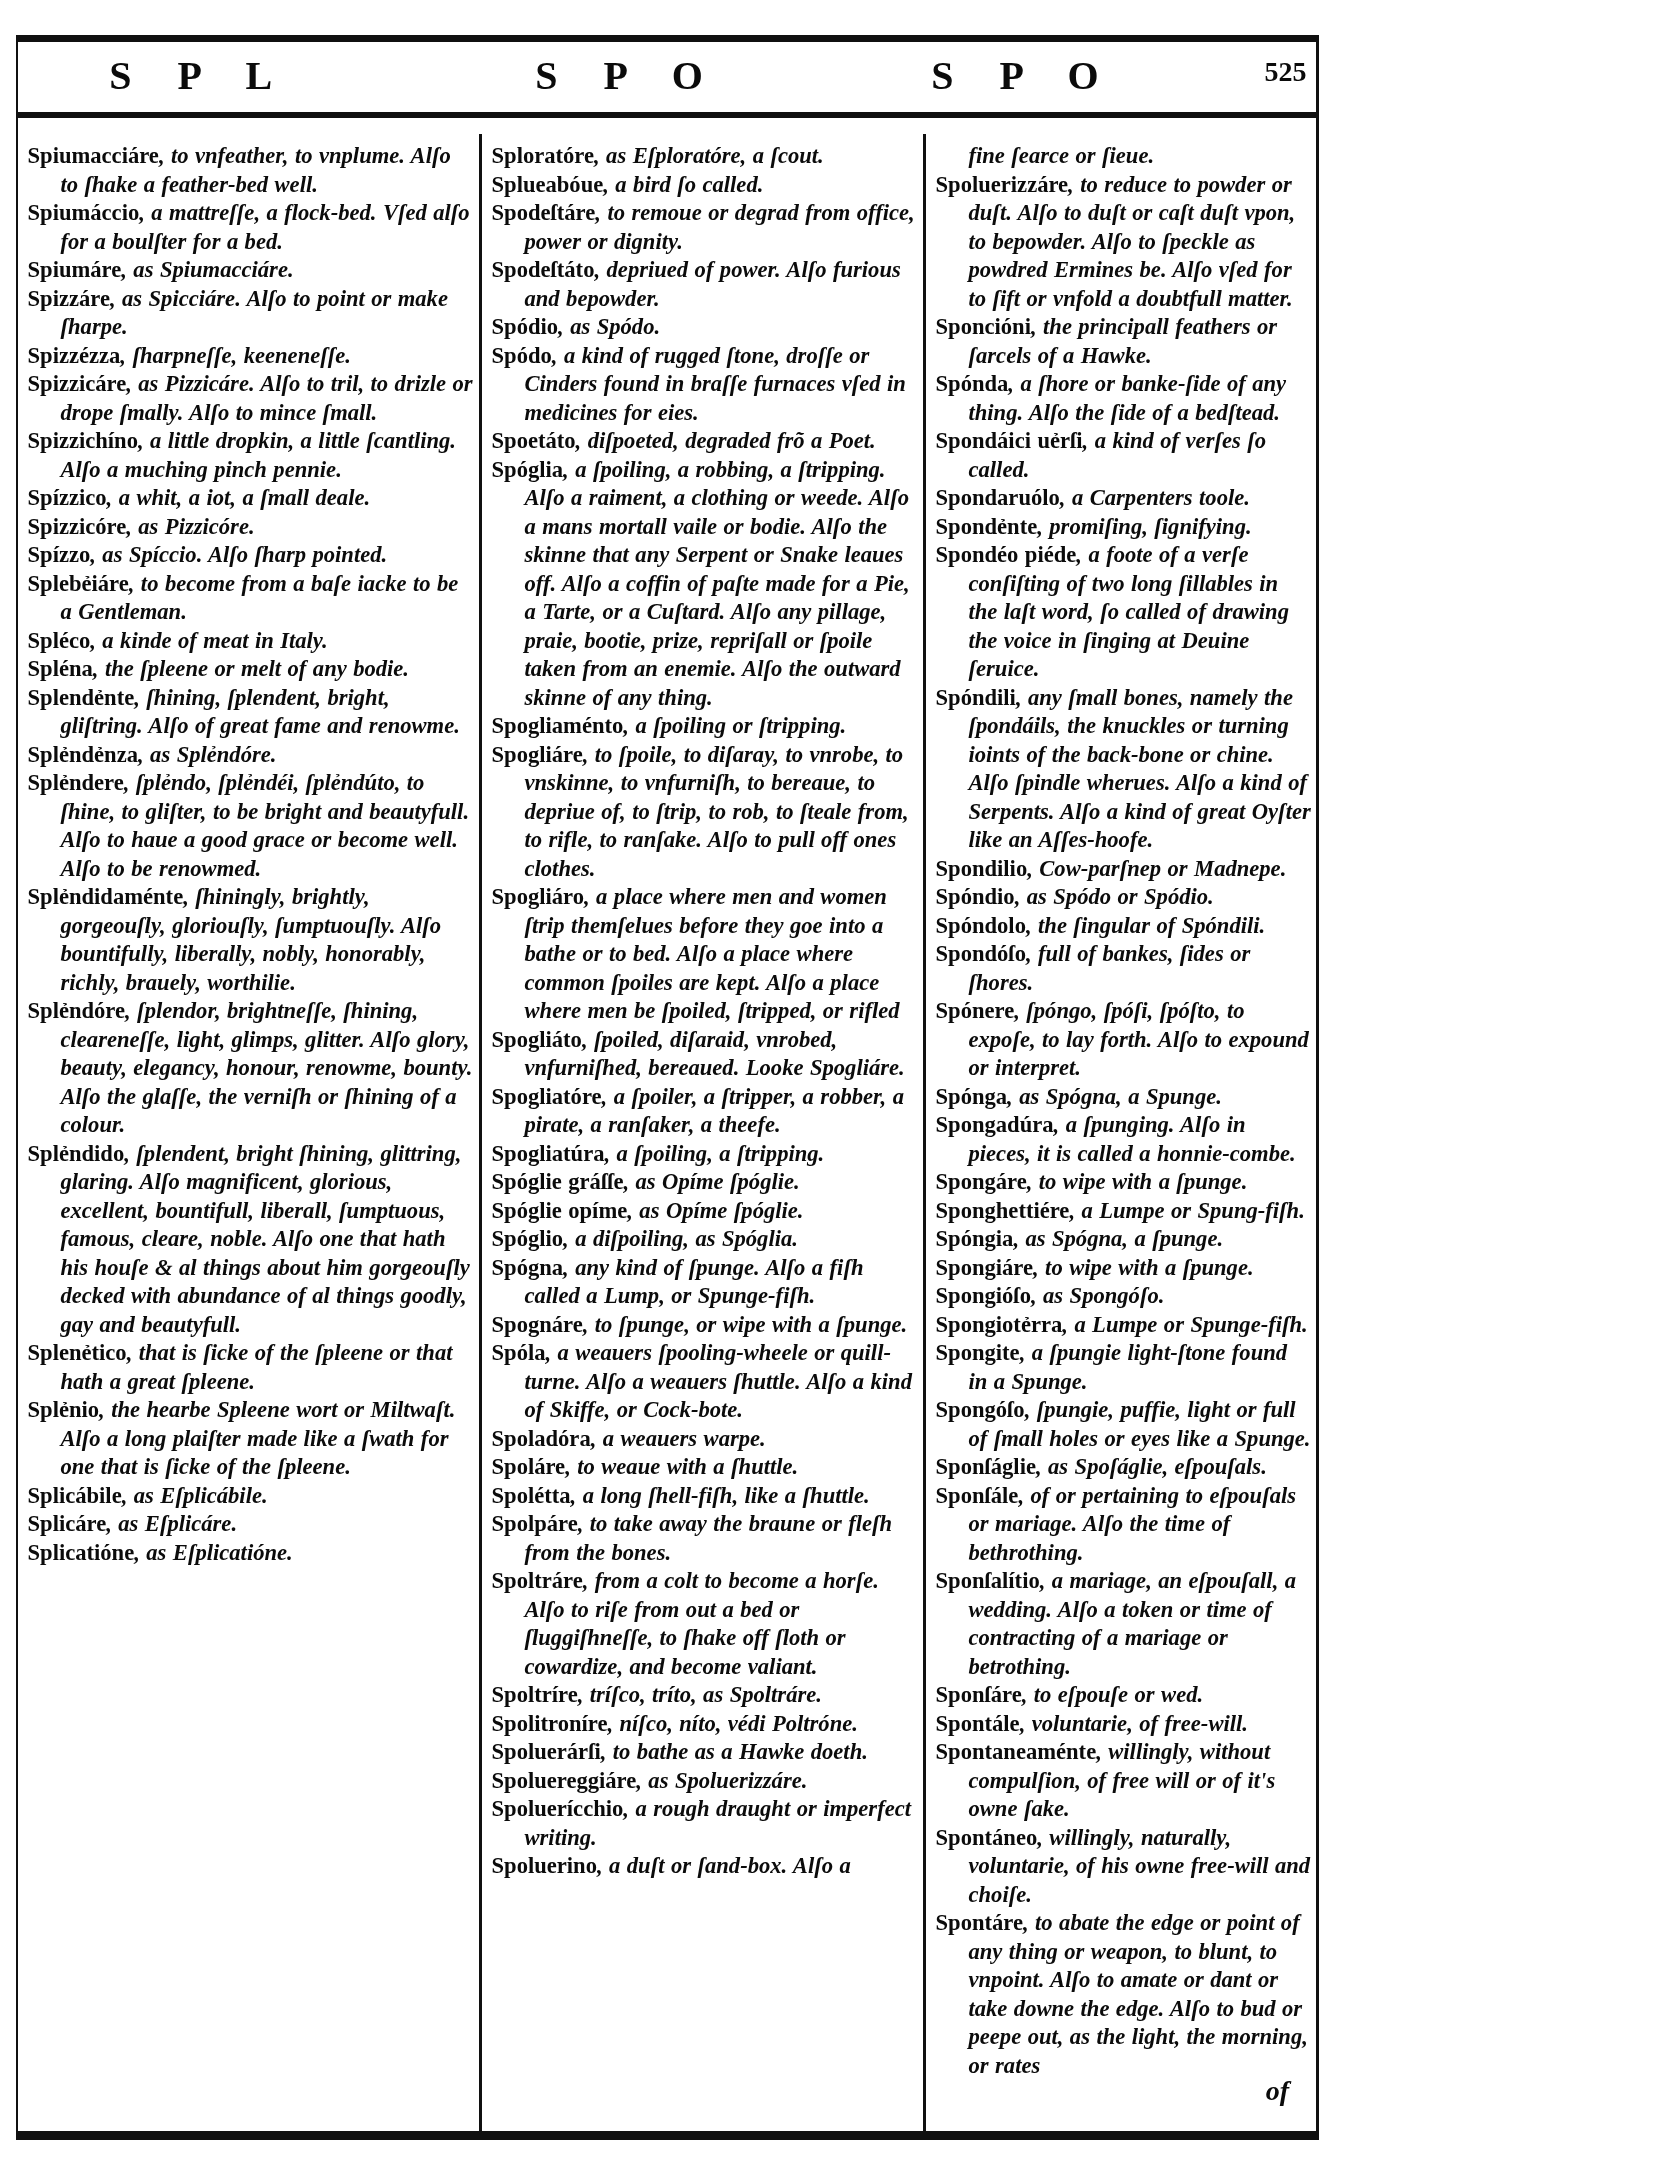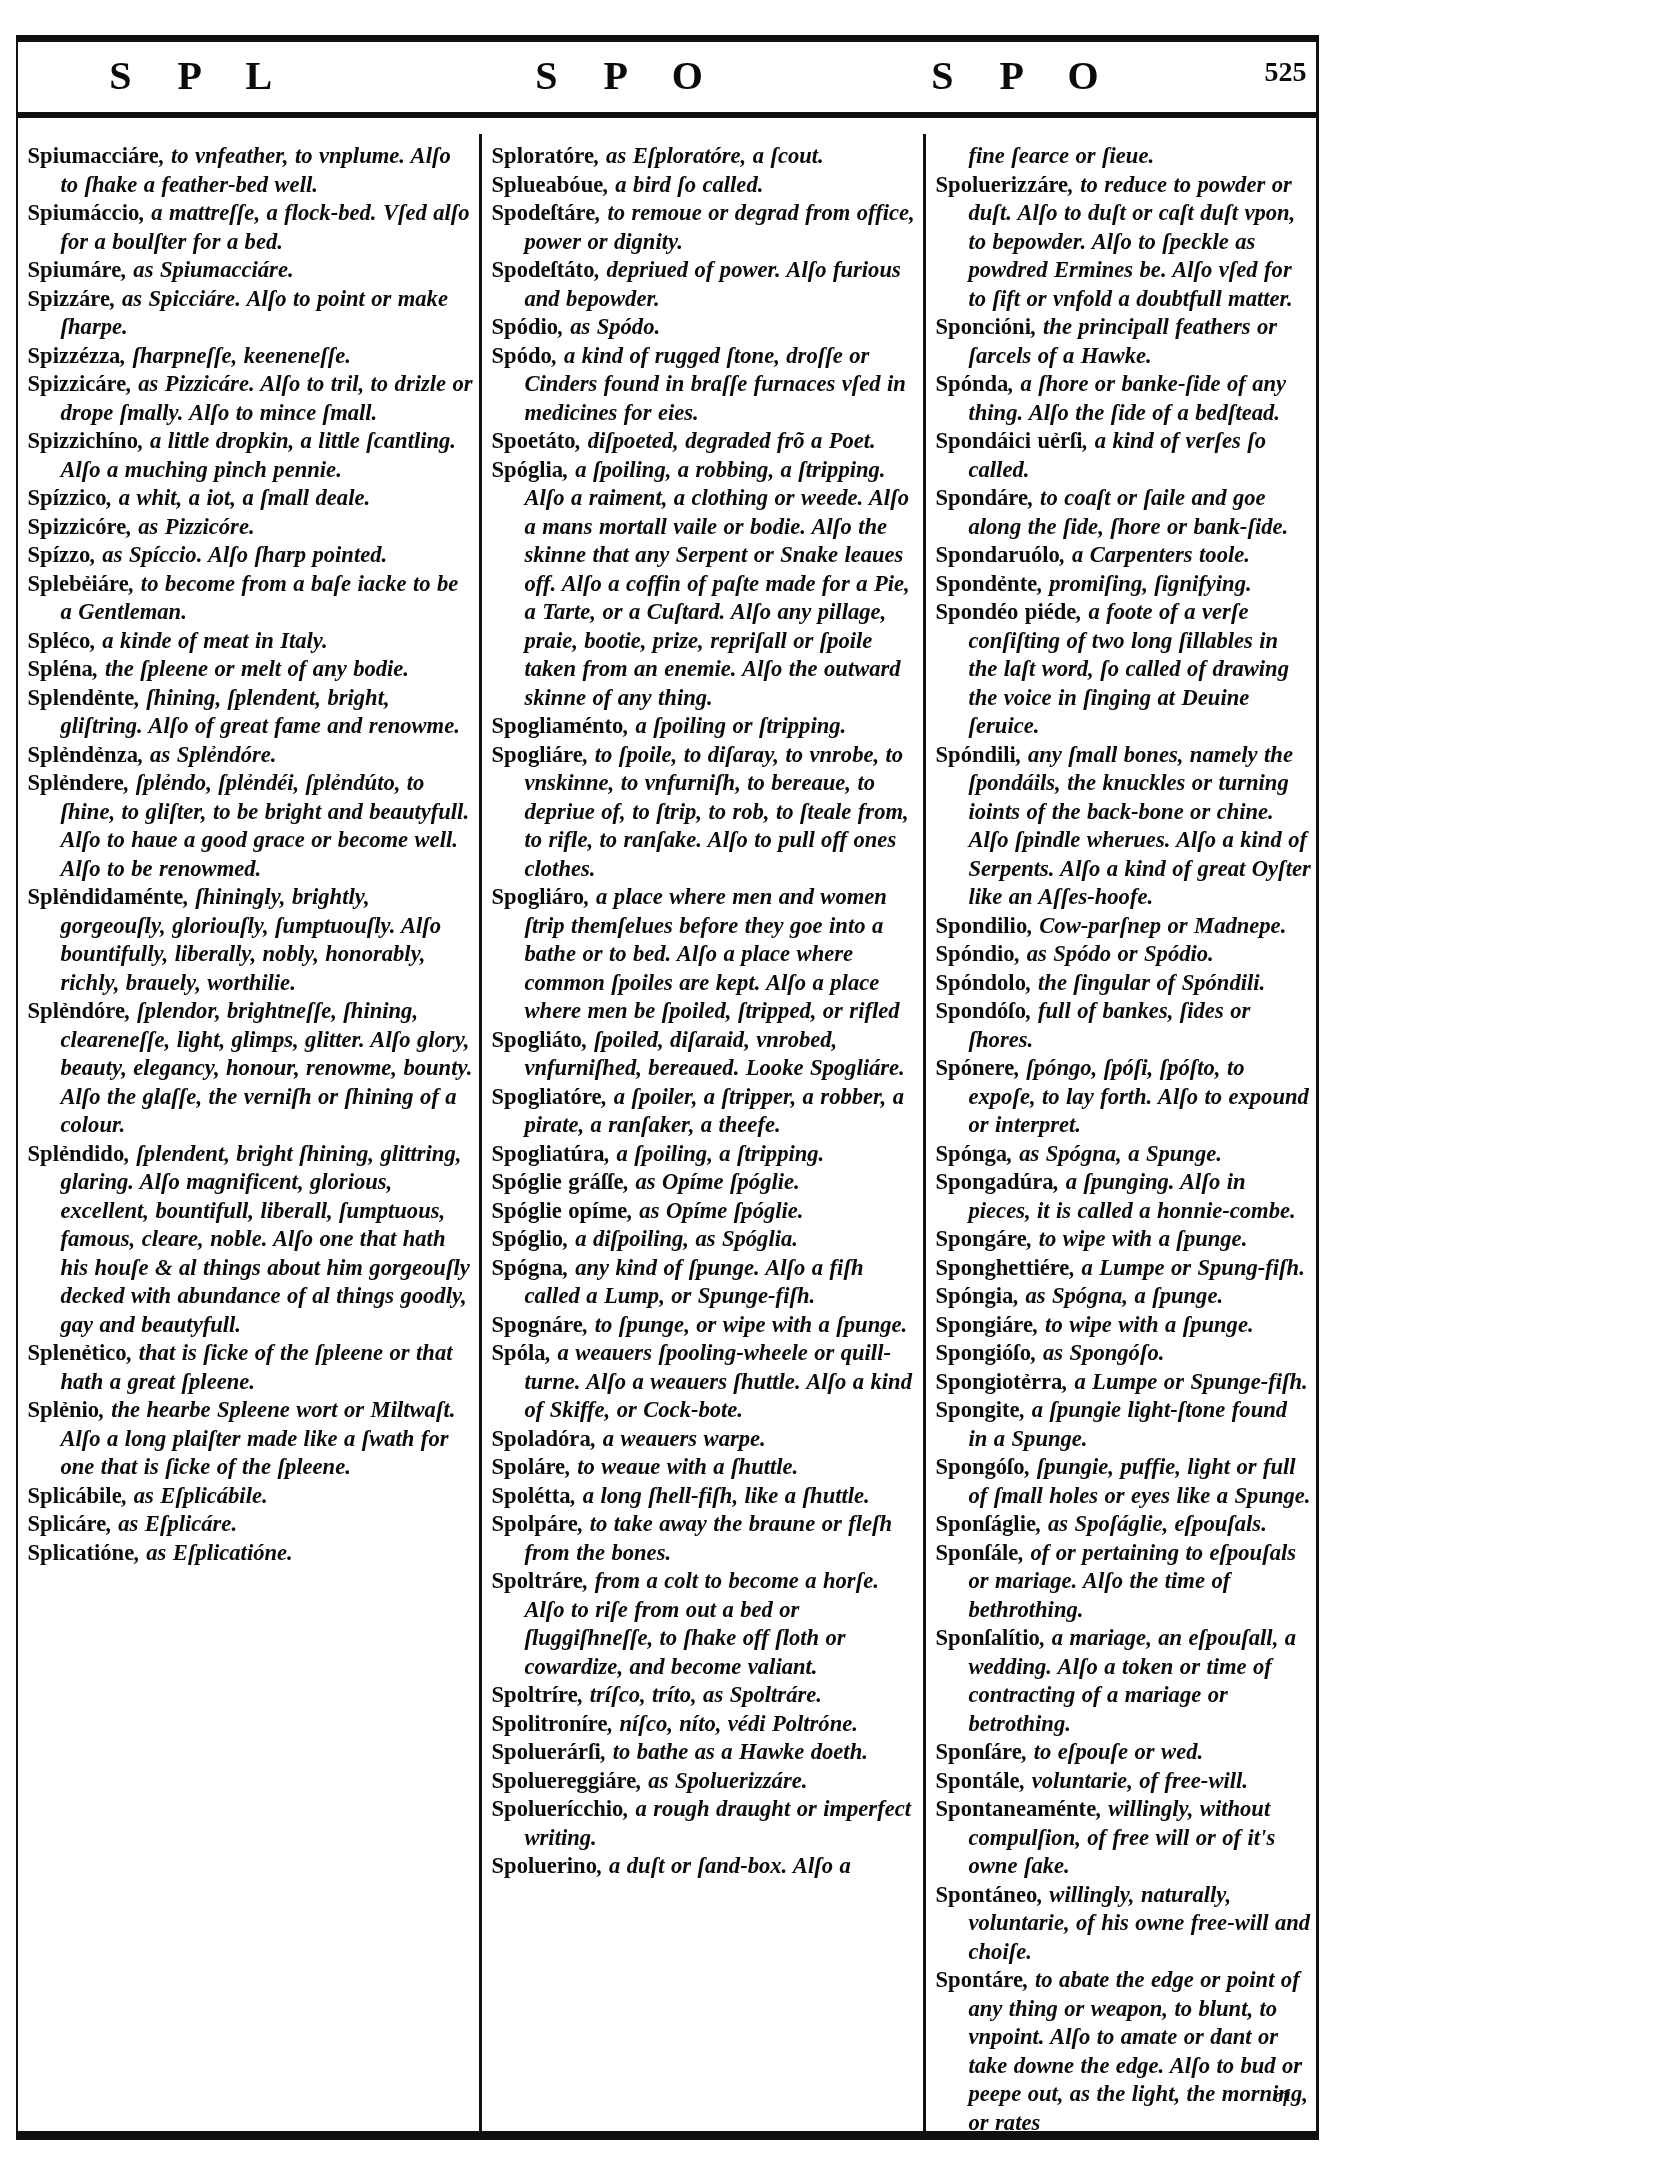--- a/index.html
+++ b/index.html
@@ -39,21 +39,21 @@
   .entry {
     margin:0; font-size:22.6px; line-height:28.5px;
     padding-left:33px; text-indent:-33px;
     word-spacing:0.8px;
   }
   .entry .head { font-style:normal; }
   .entry .def  { font-style:italic; }
   .entry.cont  { text-indent:0; }
   .catchword {
     position:absolute; right:27px; bottom:24px;
-    font-size:18px; font-style:italic;
+    font-size:28px; font-style:italic;
   }
 </style>
 </head>
 <body>
 
 <div class="frame">
   <div class="header">
     <span class="htitle t1">S P L</span>
     <span class="htitle t2">S P O</span>
     <span class="htitle t3">S P O</span>
@@ -118,21 +118,20 @@
         <p class="entry"><span class="head">Spoluereggiáre</span><span class="def">, as Spoluerizzáre.</span></p>
         <p class="entry"><span class="head">Spoluerícchio</span><span class="def">, a rough draught or imperfect writing.</span></p>
         <p class="entry"><span class="head">Spoluerino</span><span class="def">, a duſt or ſand-box. Alſo a</span></p>
       </div>
     <div class="col col-c" id="col-2">
         <p class="entry cont"><span class="head"></span><span class="def">fine ſearce or ſieue.</span></p>
         <p class="entry"><span class="head">Spoluerizzáre</span><span class="def">, to reduce to powder or duſt. Alſo to duſt or caſt duſt vpon, to bepowder. Alſo to ſpeckle as powdred Ermines be. Alſo vſed for to ſift or vnfold a doubtfull matter.</span></p>
         <p class="entry"><span class="head">Sponcióni</span><span class="def">, the principall feathers or ſarcels of a Hawke.</span></p>
         <p class="entry"><span class="head">Spónda</span><span class="def">, a ſhore or banke-ſide of any thing. Alſo the ſide of a bedſtead.</span></p>
         <p class="entry"><span class="head">Spondáici uẻrſi</span><span class="def">, a kind of verſes ſo called.</span></p>
-        <p class="entry"><span class="head">Spondáre</span><span class="def">, to coaſt or ſaile and goe along the ſide, ſhore or bank-ſide.</span></p>
         <p class="entry"><span class="head">Spondaruólo</span><span class="def">, a Carpenters toole.</span></p>
         <p class="entry"><span class="head">Spondẻnte</span><span class="def">, promiſing, ſignifying.</span></p>
         <p class="entry"><span class="head">Spondéo piéde</span><span class="def">, a foote of a verſe conſiſting of two long ſillables in the laſt word, ſo called of drawing the voice in ſinging at Deuine ſeruice.</span></p>
         <p class="entry"><span class="head">Spóndili</span><span class="def">, any ſmall bones, namely the ſpondáils, the knuckles or turning ioints of the back-bone or chine. Alſo ſpindle wherues. Alſo a kind of Serpents. Alſo a kind of great Oyſter like an Aſſes-hoofe.</span></p>
         <p class="entry"><span class="head">Spondilio</span><span class="def">, Cow-parſnep or Madnepe.</span></p>
         <p class="entry"><span class="head">Spóndio</span><span class="def">, as Spódo or Spódio.</span></p>
         <p class="entry"><span class="head">Spóndolo</span><span class="def">, the ſingular of Spóndili.</span></p>
         <p class="entry"><span class="head">Spondóſo</span><span class="def">, full of bankes, ſides or ſhores.</span></p>
         <p class="entry"><span class="head">Spónere</span><span class="def">, ſpóngo, ſpóſi, ſpóſto, to expoſe, to lay forth. Alſo to expound or interpret.</span></p>
         <p class="entry"><span class="head">Spónga</span><span class="def">, as Spógna, a Spunge.</span></p>

